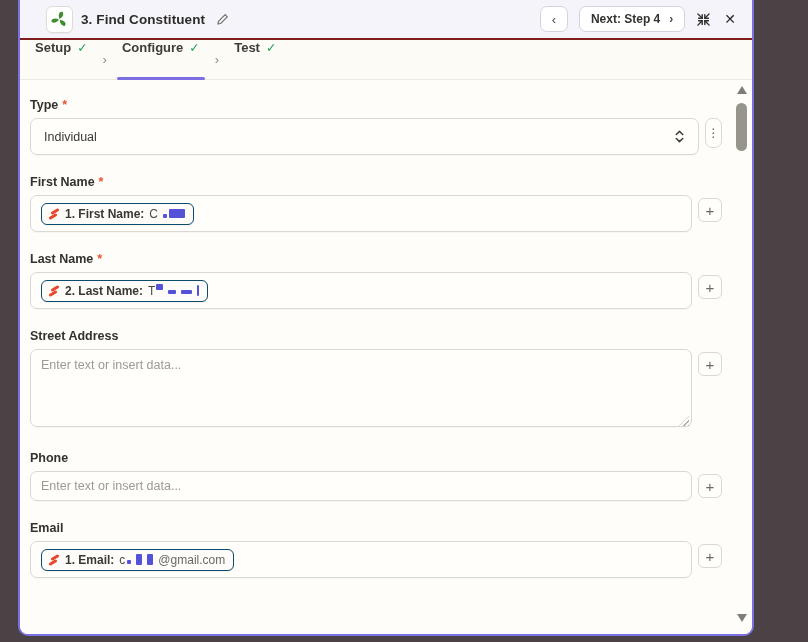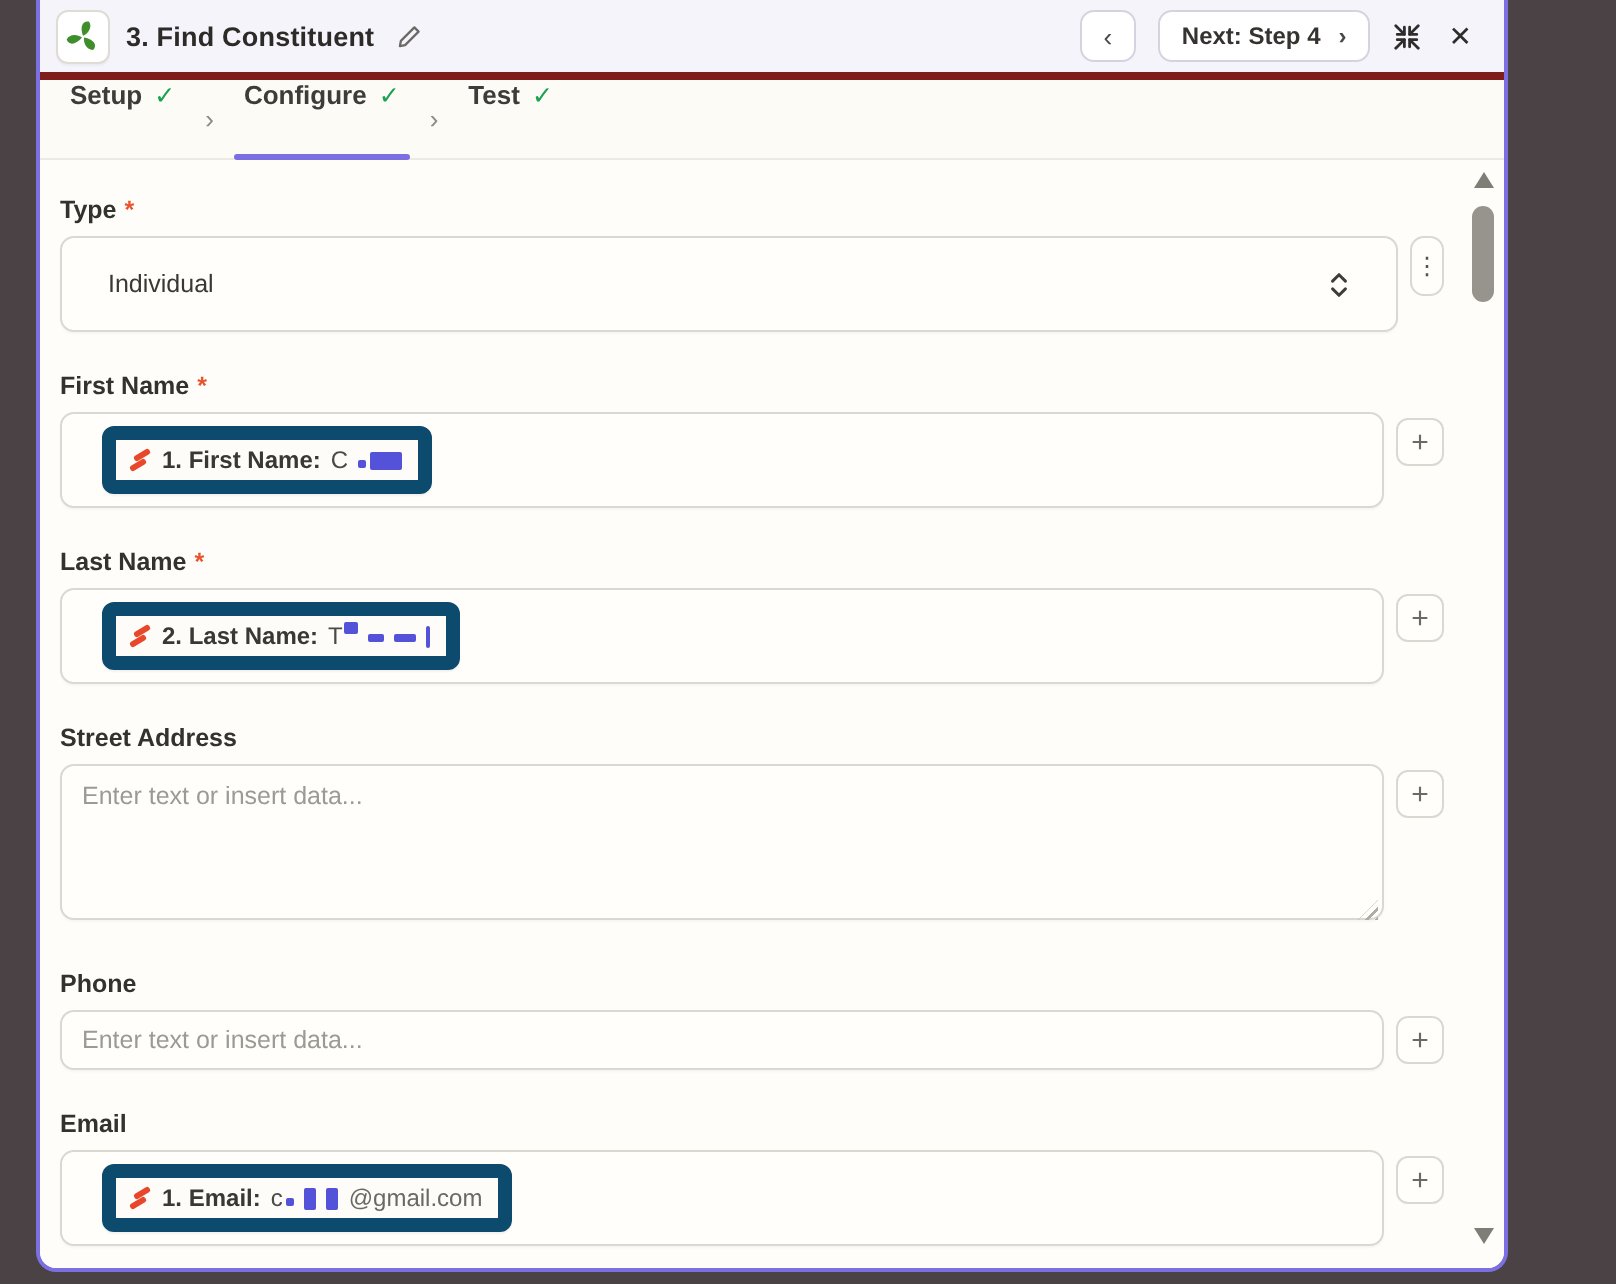--- a/index.html
+++ b/index.html
@@ -10,22 +10,22 @@
     position:relative; overflow:hidden;
   }
   .dialog {
     position:absolute; left:18px; top:0; width:736px; height:636px;
     border:2px solid #7b6fe2; border-top:none;
     border-radius:0 0 10px 10px;
     background:#fffdf9; display:flex; flex-direction:column; overflow:hidden;
   }
   
   .header {
-    flex:0 0 40px; background:#f5f4fb; border-bottom:4px solid #7f1d1d;
-    display:flex; align-items:center; padding:0 14px 0 8px; gap:8px;
+    flex:0 0 40px; background:#f5f4fb; border-bottom:2px solid #7f1d1d;
+    display:flex; align-items:center; padding:0 14px 0 26px; gap:8px;
   }
   .app-icon {
     width:27px; height:27px; background:#fff; border:1px solid #dfdcd5;
     border-radius:6px; display:flex; align-items:center; justify-content:center;
     box-shadow:0 1px 1px rgba(0,0,0,.04);
   }
   .title { font-size:13.5px; font-weight:bold; color:#2d2b28; letter-spacing:.1px; }
   .pencil { display:flex; margin-left:3px; cursor:pointer; }
   .header-right { margin-left:auto; display:flex; align-items:center; gap:11px; }
   .hbtn {
@@ -58,35 +58,35 @@
   
   .content { flex:1 1 auto; position:relative; overflow:hidden; background:#fffdf9; padding:8px 30px 0 10px; }
   .field-label {
     font-size:12.5px; font-weight:600; color:#34322e;
     margin:20px 0 6px; display:flex; align-items:center; gap:4px;
   }
   .field-label.first { margin-top:10px; }
   .req { color:#e8542e; font-weight:bold; }
   .row { display:flex; align-items:flex-start; gap:6px; }
   .box {
-    flex:1; height:48px; border:1px solid #dbd8d2; border-radius:7px;
-    background:#fffefb; display:flex; align-items:center; padding:0 23px;
+    flex:1; height:37px; border:1px solid #dbd8d2; border-radius:7px;
+    background:#fffefb; display:flex; align-items:center; padding:0 13px;
     box-shadow:0 1px 1px rgba(0,0,0,.03); cursor:text;
   }
   .select-box { cursor:pointer; }
   .select-value { flex:1; font-size:12.5px; color:#3a3834; }
   .acc-btn {
     width:24px; height:24px; margin-top:3px; border:1px solid #dbd8d2; border-radius:6px;
     background:#fffefb; color:#6b6965; display:flex; align-items:center; justify-content:center;
     font-size:15px; line-height:1; cursor:pointer; flex:0 0 auto;
   }
   .dots-btn { width:17px; height:30px; margin-top:0; border-radius:7px; font-size:12px; color:#55534f; }
   .token {
     display:inline-flex; align-items:center; gap:5px;
-    border:7px solid #0c4a6e; background:#fdfcf8; border-radius:6px;
+    border:1px solid #0c4a6e; background:#fdfcf8; border-radius:6px;
     padding:3px 8px 3px 6px; box-shadow:0 1px 1px rgba(0,0,0,.05);
     font-size:12px; margin-left:-3px; cursor:pointer;
   }
   .token-label { font-weight:bold; color:#3a3834; white-space:nowrap; }
   .token-val { color:#4c4a46; }
   .token-tail { color:#6b6965; }
   .redact { display:inline-block; background:#5352d8; border-radius:1px; }
   .ta-wrap { position:relative; flex:1; }
   textarea.box-area {
     width:100%; height:78px; border:1px solid #dbd8d2; border-radius:7px;

